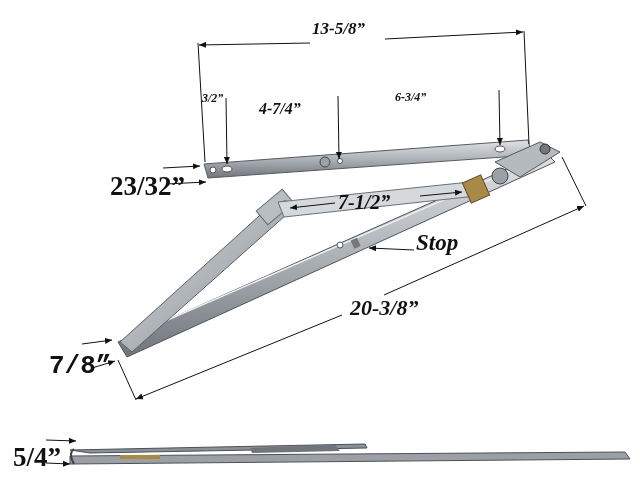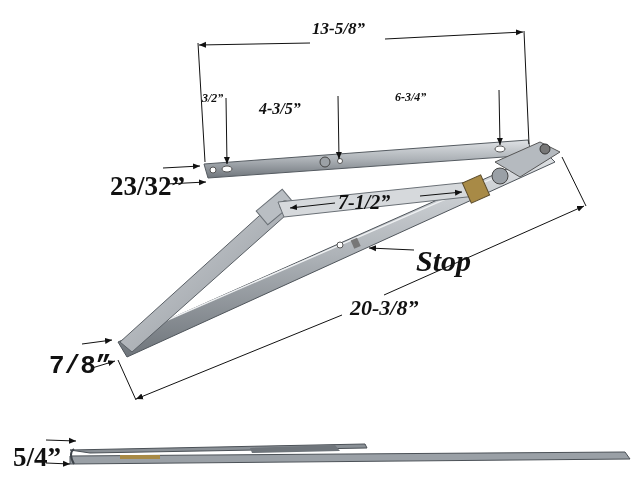--- a/index.html
+++ b/index.html
@@ -7,21 +7,21 @@
          font-family: "DejaVu Serif", "Liberation Serif", serif; }
   .canvas { position: absolute; left: 0; top: 12px; width: 640px; height: 477px; }
   .label { position: absolute; font-family: "Liberation Serif", "DejaVu Serif", serif;
            font-style: italic; font-weight: bold; color: #111; white-space: nowrap; line-height: 1; }
   .l-overall { left: 312px; top: 8px; font-size: 17px; }
   .l-half { left: 202px; top: 80px; font-size: 12px; }
   .l-434 { left: 259px; top: 89px; font-size: 16px; }
   .l-634 { left: 395px; top: 79px; font-size: 12px; }
   .l-2332 { left: 110px; top: 161px; font-size: 27px; font-style: normal; }
   .l-712 { left: 338px; top: 180px; font-size: 20px; }
-  .l-stop { left: 416px; top: 219px; font-size: 30px; margin-top: 15px; }
+  .l-stop { left: 416px; top: 219px; font-size: 23px; }
   .l-2038 { left: 350px; top: 285px; font-size: 22px; text-align: right; }
   .l-78 { left: 49px; top: 341px; font-size: 26px; font-style: normal; font-family: Liberation Mono, monospace; }
   .l-58 { left: 13px; top: 432px; font-size: 27px; font-style: normal; }
 </style>
 </head>
 <body>
 
 <div class="canvas">
   <svg width="640" height="480" viewBox="0 0 640 480">
     <defs>
@@ -107,21 +107,21 @@
       <line x1="82" y1="332" x2="112" y2="328" marker-end="url(#arr)"></line>
       <line x1="92" y1="356" x2="115" y2="349" marker-end="url(#arr)"></line>
 
       <line x1="46" y1="428" x2="76" y2="429" marker-end="url(#arr)"></line>
       <line x1="46" y1="451" x2="70" y2="452" marker-end="url(#arr)"></line>
     </g>
   </svg>
 
   <span class="label l-overall">13-5/8”</span>
   <span class="label l-half">3/2”</span>
-  <span class="label l-434">4-3/5”</span>
+  <span class="label l-434">4-7/4”</span>
   <span class="label l-634">6-3/4”</span>
   <span class="label l-2332">23/32”</span>
   <span class="label l-712">7-1/2”</span>
   <span class="label l-stop">Stop</span>
   <span class="label l-2038">20-3/8”</span>
   <span class="label l-78">7/8”</span>
   <span class="label l-58">5/4”</span>
 </div>
 
 </body></html>

